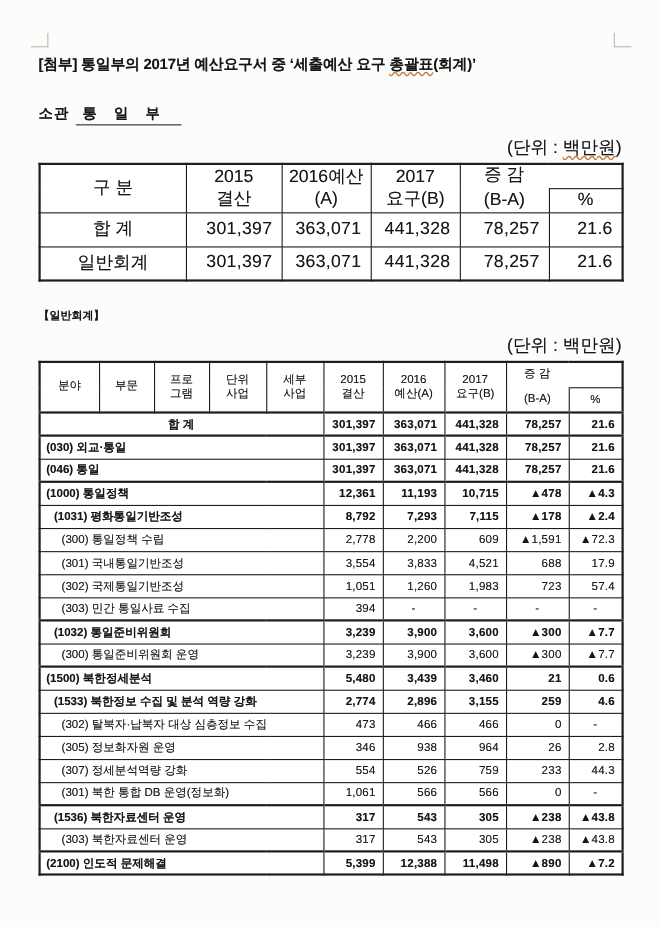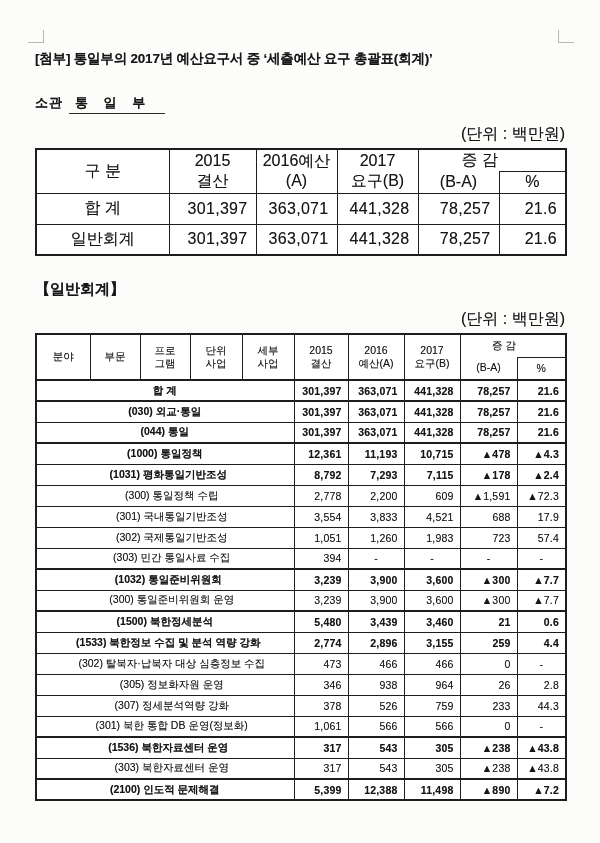--- a/index.html
+++ b/index.html
@@ -10,58 +10,58 @@
     padding:50px 35px 0 35px;
     text-shadow:0 0 .4px rgba(20,20,20,.45);
   }
   
   .crop { position:absolute; width:16px; height:13px; }
   .crop-l { left:28px; top:30px; border-right:1px solid #b8b8b6; border-bottom:1px solid #b8b8b6; }
   .crop-r { right:26px; top:30px; border-left:1px solid #b8b8b6; border-bottom:1px solid #b8b8b6; }
 
   .title { font-size:13.5px; font-weight:bold; letter-spacing:-.2px; margin-bottom:26px; }
   .form-line { font-size:13.5px; font-weight:bold; margin-bottom:25px; }
-  .squiggle { text-decoration-style:wavy; text-decoration-color:#d2762a; text-decoration-thickness:1px; text-underline-offset:2px;margin-top:20px; }
+  .squiggle { text-decoration:underline; text-decoration-style:wavy; text-decoration-color:#d2762a; text-decoration-thickness:1px; text-underline-offset:2px;margin-top:20px; }
   .owner { font-size:13px; font-weight:bold; margin-bottom:10px; letter-spacing:1px; }
   .owner .val { display:inline-block; min-width:96px; padding:0 14px 1px 6px; margin-left:6px;
     border-bottom:1.5px solid #2a2a2a; letter-spacing:6px;text-align:right; }
   .unit-note { font-size:16px; text-align:right; margin:0 0 3px 0; }
-  .section-title { font-size:15px; font-weight:bold; margin:24px 0 10px 0; }
+  .section-title { font-size:10px; font-weight:bold; margin:24px 0 10px 0; }
 
   table { border-collapse:collapse; table-layout:fixed; width:530px; background:#fff; }
   table, th, td { border:1px solid #1d1d1d; }
   table { border-width:2px; }
   th { font-weight:normal; text-align:center; vertical-align:middle; }
   td { vertical-align:middle; }
 
   
   #t1 { font-size:16px; }
   #t1 thead th { height:22px; line-height:1.25; }
   #t1 tbody td { height:31px; padding:2px 8px; }
   #t1 td.lbl { text-align:center; }
   #t1 td.num { text-align:right; letter-spacing:.3px; }
 
   
   #t2 { font-size:10.5px; }
   #t2 thead th { height:23px; line-height:1.25; }
   #t2 tbody td { height:21px; padding:1px 6px; }
-  #t2 td.lbl { text-align:center; padding-left:5px; white-space:nowrap; overflow:hidden; }
+  #t2 td.lbl { text-align:left; padding-left:5px; white-space:nowrap; overflow:hidden; }
   #t2 td.num { text-align:right; letter-spacing:.2px; }
   #t2 tbody tr:first-child td { border-top-width:2px; }
 
   td.lbl.b, tr .b { font-weight:bold; }
   td.ctr { text-align:center !important; }
   td.i1 { padding-left:12px !important; }
   td.i2 { padding-left:19px !important; }
   td.dash { text-align:center !important; }
   tr.thick td { border-top-width:2px; }
 
   
   th.zg  { border-bottom:none; }
-  th.zg .zg-in { text-align:right; }
+  th.zg .zg-in { text-align:center; }
   #t1 th.zg .zg-in { width:calc(100% - 67px); }
   #t2 th.zg .zg-in { width:calc(100% - 49px); }
   th.ba  { border-top:none; }
   .h-l { display:block; }
 </style>
 </head>
 <body>
 
 <div class="page">
 
@@ -207,21 +207,21 @@
         </tr>
         <tr class="thick">
           <td colspan="5" class="lbl b">(030) 외교·통일</td>
           <td class="num b">301,397</td>
           <td class="num b">363,071</td>
           <td class="num b">441,328</td>
           <td class="num b">78,257</td>
           <td class="num b">21.6</td>
         </tr>
         <tr>
-          <td colspan="5" class="lbl b">(044) 통일</td>
+          <td colspan="5" class="lbl b">(046) 통일</td>
           <td class="num b">301,397</td>
           <td class="num b">363,071</td>
           <td class="num b">441,328</td>
           <td class="num b">78,257</td>
           <td class="num b">21.6</td>
         </tr>
         <tr class="thick">
           <td colspan="5" class="lbl b">(1000) 통일정책</td>
           <td class="num b">12,361</td>
           <td class="num b">11,193</td>
@@ -292,41 +292,41 @@
           <td class="num b">3,460</td>
           <td class="num b">21</td>
           <td class="num b">0.6</td>
         </tr>
         <tr>
           <td colspan="5" class="lbl b i1">(1533) 북한정보 수집 및 분석 역량 강화</td>
           <td class="num b">2,774</td>
           <td class="num b">2,896</td>
           <td class="num b">3,155</td>
           <td class="num b">259</td>
-          <td class="num b">4.4</td>
+          <td class="num b">4.6</td>
         </tr>
         <tr>
           <td colspan="5" class="lbl i2">(302) 탈북자·납북자 대상 심층정보 수집</td>
           <td class="num">473</td>
           <td class="num">466</td>
           <td class="num">466</td>
           <td class="num">0</td>
           <td class="num dash">-</td>
         </tr>
         <tr>
           <td colspan="5" class="lbl i2">(305) 정보화자원 운영</td>
           <td class="num">346</td>
           <td class="num">938</td>
           <td class="num">964</td>
           <td class="num">26</td>
           <td class="num">2.8</td>
         </tr>
         <tr>
           <td colspan="5" class="lbl i2">(307) 정세분석역량 강화</td>
-          <td class="num">378</td>
+          <td class="num">554</td>
           <td class="num">526</td>
           <td class="num">759</td>
           <td class="num">233</td>
           <td class="num">44.3</td>
         </tr>
         <tr>
           <td colspan="5" class="lbl i2">(301) 북한 통합 DB 운영(정보화)</td>
           <td class="num">1,061</td>
           <td class="num">566</td>
           <td class="num">566</td>

